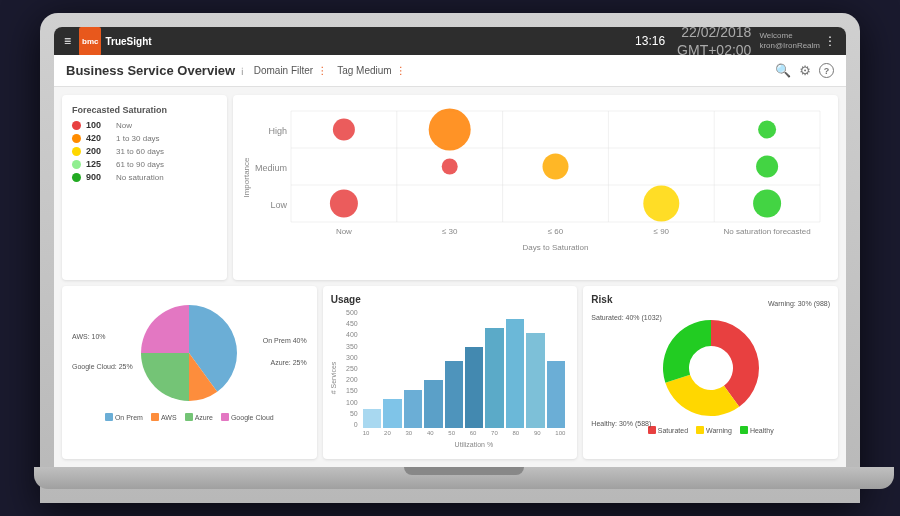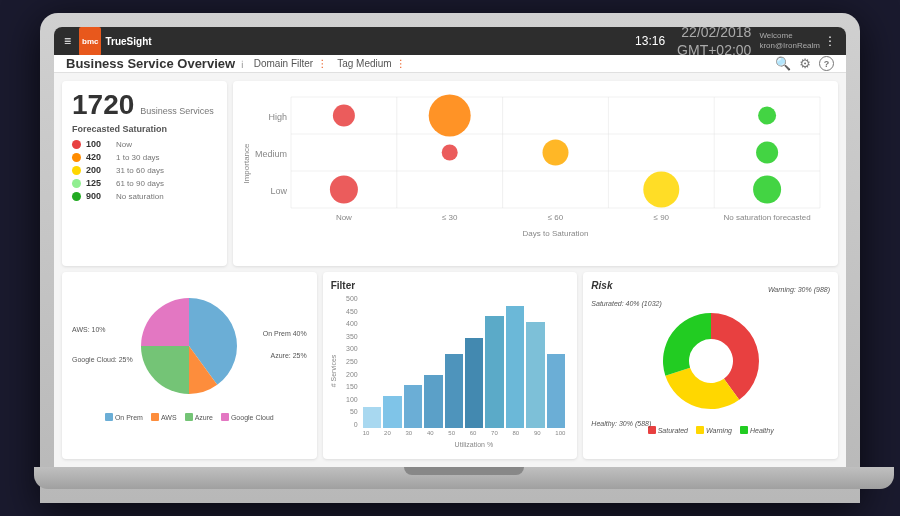--- a/index.html
+++ b/index.html
@@ -113,21 +113,21 @@
       line-height: 1.3;
     }
     .nav-dots {
       color: #fff;
       font-size: 12px;
     }
 
     
     .sub-header {
       background: #fff;
-      height: 18px;
+      height: 32px;
       display: flex;
       align-items: center;
       padding: 5px 12px;
       border-bottom: 1px solid #e0e0e0;
       flex-shrink: 0;
     }
     .sub-header-title {
       font-size: 13px;
       font-weight: bold;
       color: #333;
@@ -441,24 +441,20 @@
           <span class="action-icon gear">⚙</span>
           <span class="action-icon help" style="border:1px solid #777;border-radius:50%;width:15px;height:15px;display:flex;align-items:center;justify-content:center;font-size:9px;font-weight:bold;">?</span>
         </div>
       </div>
 
       <div class="main-content">
 
         <div class="top-row">
 
           <div class="saturation-panel">
-            <div style="display:flex;align-items:baseline;gap:6px;margin-bottom:2px;">
-              <span class="sat-count">1720</span>
-              <span class="sat-label">Business Services</span>
-            </div>
             <div class="sat-title">Forecasted Saturation</div>
             <div id="sat-rows">
                 <div class="sat-row">
     <span class="sat-dot" style="background:#e84040;"></span>
     <span class="sat-num">100</span>
     <span class="sat-desc">Now</span>
   </div>
                 <div class="sat-row">
     <span class="sat-dot" style="background:#ff8c00;"></span>
     <span class="sat-num">420</span>
@@ -553,21 +549,21 @@
                   <span>Azure</span>
                 </div>
                 <div class="legend-item">
                   <span class="legend-dot" style="background:#e377c2;"></span>
                   <span>Google Cloud</span>
                 </div>
               </div>
           </div>
 
           <div class="chart-panel">
-            <div class="chart-title">Filter</div>
+            <div class="chart-title">Usage</div>
             <div style="position:relative;height:calc(100% - 20px);">
               <div class="bar-chart-y-label"># Services</div>
               <div class="bar-chart-y-axis" id="usage-y-axis">
                   <span>500</span>
                   <span>450</span>
                   <span>400</span>
                   <span>350</span>
                   <span>300</span>
                   <span>250</span>
                   <span>200</span>
@@ -597,21 +593,21 @@
                   <span>60</span>
                   <span>70</span>
                   <span>80</span>
                   <span>90</span>
                   <span>100</span>
                 </div>
               <div class="bar-chart-x-label" style="position:absolute;bottom:-2px;left:60%;transform:translateX(-50%);font-size:7px;color:#888;">Utilization %</div>
             </div>
           </div>
 
-          <div class="chart-panel" style="position:relative;font-style:italic;">
+          <div class="chart-panel" style="position:relative;">
             <div class="chart-title">Risk</div>
             <div class="risk-labels risk-label-top">Warning: 30% (988)</div>
             <div class="risk-labels risk-label-bottom-left">Healthy: 30% (588)</div>
             <div style="display:flex;justify-content:center;align-items:center;height:calc(100% - 40px);">
               <svg width="110" height="110" viewBox="0 0 110 110" id="risk-pie">
                   <path d="M55,7 A48,48 0 0,1 83.2136921100387,93.83281572999748 L67.9312755504344,72.79837387624885 A22,22 0 0,0 55,33 Z" fill="#e84040"></path>
                   <path d="M83.2136921100387,93.83281572999748 A48,48 0 0,1 9.349287217832632,69.83281572999748 L34.07675664150662,61.798373876248846 A22,22 0 0,0 67.9312755504344,72.79837387624885 Z" fill="#ffd700"></path>
                   <path d="M9.349287217832632,69.83281572999748 A48,48 0 0,1 54.99999999999999,7 L54.99999999999999,33 A22,22 0 0,0 34.07675664150662,61.798373876248846 Z" fill="#22cc22"></path>
                 </svg>
             </div>

